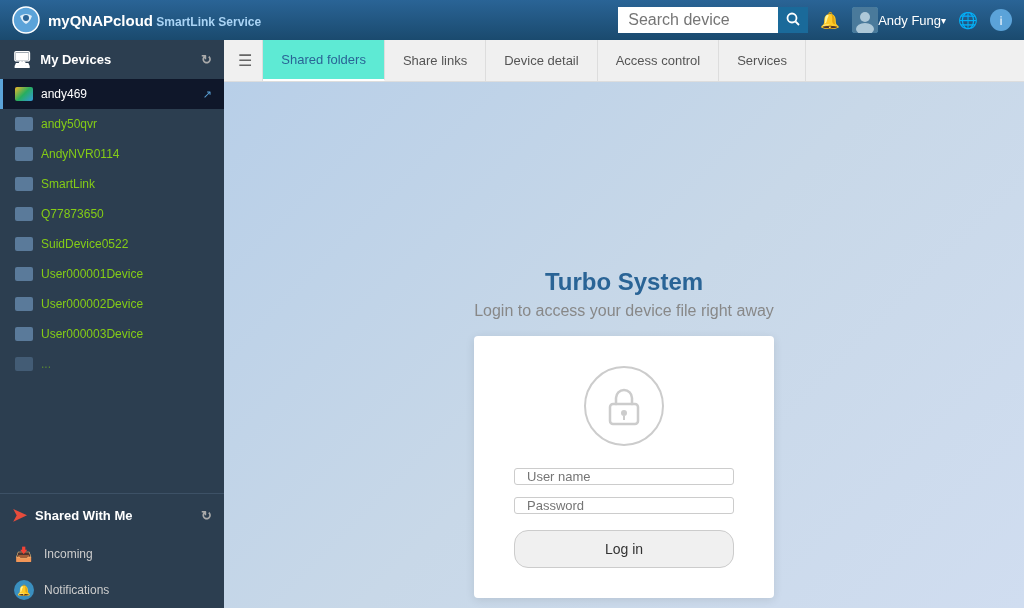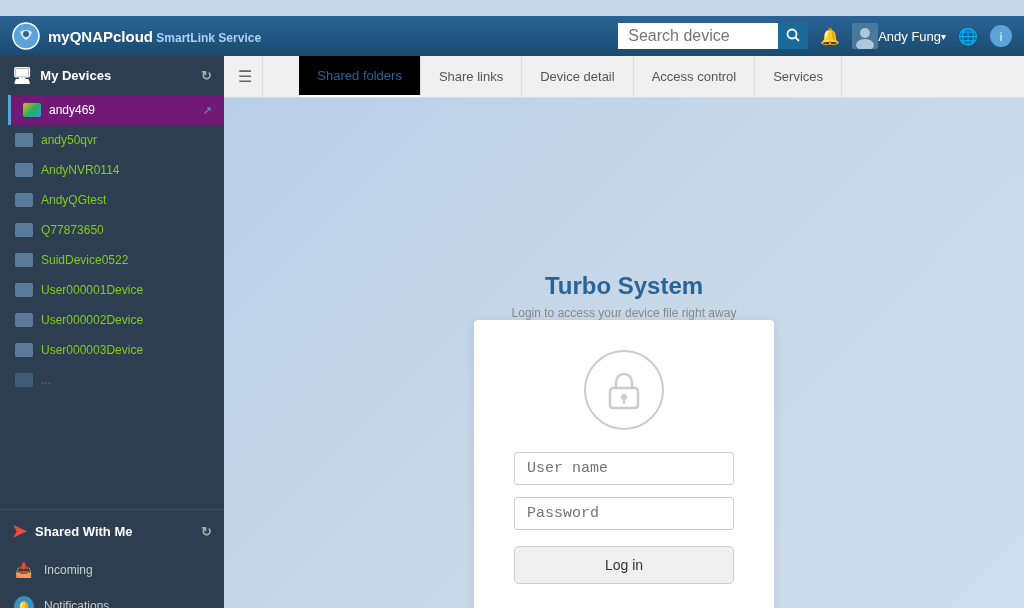--- a/index.html
+++ b/index.html
@@ -6,21 +6,20 @@
     body { font-family: Arial, sans-serif; font-size: 13px; width: 1024px; height: 608px; overflow: hidden; background: #c8d8e8; }
 
     
     .header {
       display: flex;
       align-items: center;
       background: linear-gradient(to bottom, #2a6496, #1a4a6e);
       height: 40px;
       padding: 17px 12px;
       color: white;
-      margin-top: 16px;
     }
     .header-logo {
       display: flex;
       align-items: center;
       gap: 8px;
       flex: 1;
     }
     .logo-icon {
       width: 28px;
       height: 28px;
@@ -113,24 +112,23 @@
       display: flex;
       align-items: center;
       padding: 8px 12px;
       color: #84cc16;
       cursor: pointer;
       gap: 8px;
       font-size: 12px;
       border-left: 3px solid transparent;
     }
     .device-item.active {
-      background: #701a75;
+      background: #0f172a;
       color: white;
       border-left: 3px solid #5ba3d9;
-      margin-left: 8px;
     }
     .device-icon {
       width: 18px;
       height: 14px;
       background: #5a7a9a;
       border-radius: 2px;
       flex-shrink: 0;
     }
     .device-icon.green {
       background: linear-gradient(135deg, #f0b429, #27ae60, #3498db);
@@ -201,24 +199,23 @@
       padding: 10px 18px;
       cursor: pointer;
       font-size: 13px;
       color: #555;
       border-right: 1px solid #ddd;
       height: 100%;
       display: flex;
       align-items: center;
     }
     .tab.active {
-      background: #000000;
+      background: #5eead4;
       color: #2a6496;
       border-bottom: 2px solid white;
-      margin-left: 36px;
     }
 
     
     .login-area {
       flex: 1;
       display: flex;
       align-items: flex-end;
       justify-content: center;
       background: linear-gradient(135deg, #b8cfe8 0%, #c8d8e8 50%, #d0ddf0 100%);
     }
@@ -238,34 +235,33 @@
       height: 80px;
       border-radius: 50%;
       border: 2px solid #ccc;
       display: flex;
       align-items: center;
       justify-content: center;
       margin-bottom: 10px;
     }
     .login-input {
       width: 100%;
-      padding: 7px 12px;
+      padding: 0 12px;
       border: 1px solid #ccc;
       border-radius: 3px;
-      font-size: 15px;
+      font-size: 13px;
       color: #999;
       outline: none;
-      font-family: Liberation Mono, monospace;
     }
     .login-btn {
       width: 100%;
       padding: 10px;
       background: #f0f0f0;
       border: 1px solid #ccc;
-      border-radius: 5px;
+      border-radius: 14px;
       font-size: 14px;
       color: #333;
       cursor: pointer;
       text-align: center;
       margin-top: 4px;
     }
 
     
     .device-list::-webkit-scrollbar {
       width: 5px;
@@ -344,21 +340,21 @@
         <span class="device-name">andy50qvr</span>
       </div>
 
       <div class="device-item">
         <div class="device-icon"></div>
         <span class="device-name">AndyNVR0114</span>
       </div>
 
       <div class="device-item">
         <div class="device-icon"></div>
-        <span class="device-name">AndyQGtest</span>
+        <span class="device-name">SmartLink</span>
       </div>
 
       <div class="device-item">
         <div class="device-icon"></div>
         <span class="device-name">Q77873650</span>
       </div>
 
       <div class="device-item">
         <div class="device-icon"></div>
         <span class="device-name">SuidDevice0522</span>
@@ -424,21 +420,21 @@
         <span>Access control</span>
       </div>
       <div class="tab">
         <span>Services</span>
       </div>
     </div>
 
     <div class="login-area">
       <div style="text-align:center;margin-bottom:10px;">
         <span style="font-size:24px;color:#2a6496;font-weight:bold;display:block;margin-bottom:6px;">Turbo System</span>
-        <span style="font-size:12px;color:#888;display:block;">Login to access your device file right away</span>
+        <span style="font-size:16px;color:#888;display:block;margin-bottom:16px;">Login to access your device file right away</span>
 
         <div class="login-panel">
           <div class="lock-icon-container">
             <svg width="44" height="44" viewBox="0 0 44 44">
               <rect x="8" y="20" width="28" height="20" rx="3" fill="none" stroke="#ccc" stroke-width="2.5"></rect>
               <path d="M14 20 V14 A8 8 0 0 1 30 14 V20" fill="none" stroke="#ccc" stroke-width="2.5" stroke-linecap="round"></path>
               <circle cx="22" cy="29" r="3" fill="#ccc"></circle>
               <line x1="22" y1="32" x2="22" y2="36" stroke="#ccc" stroke-width="2"></line>
             </svg>
           </div>

